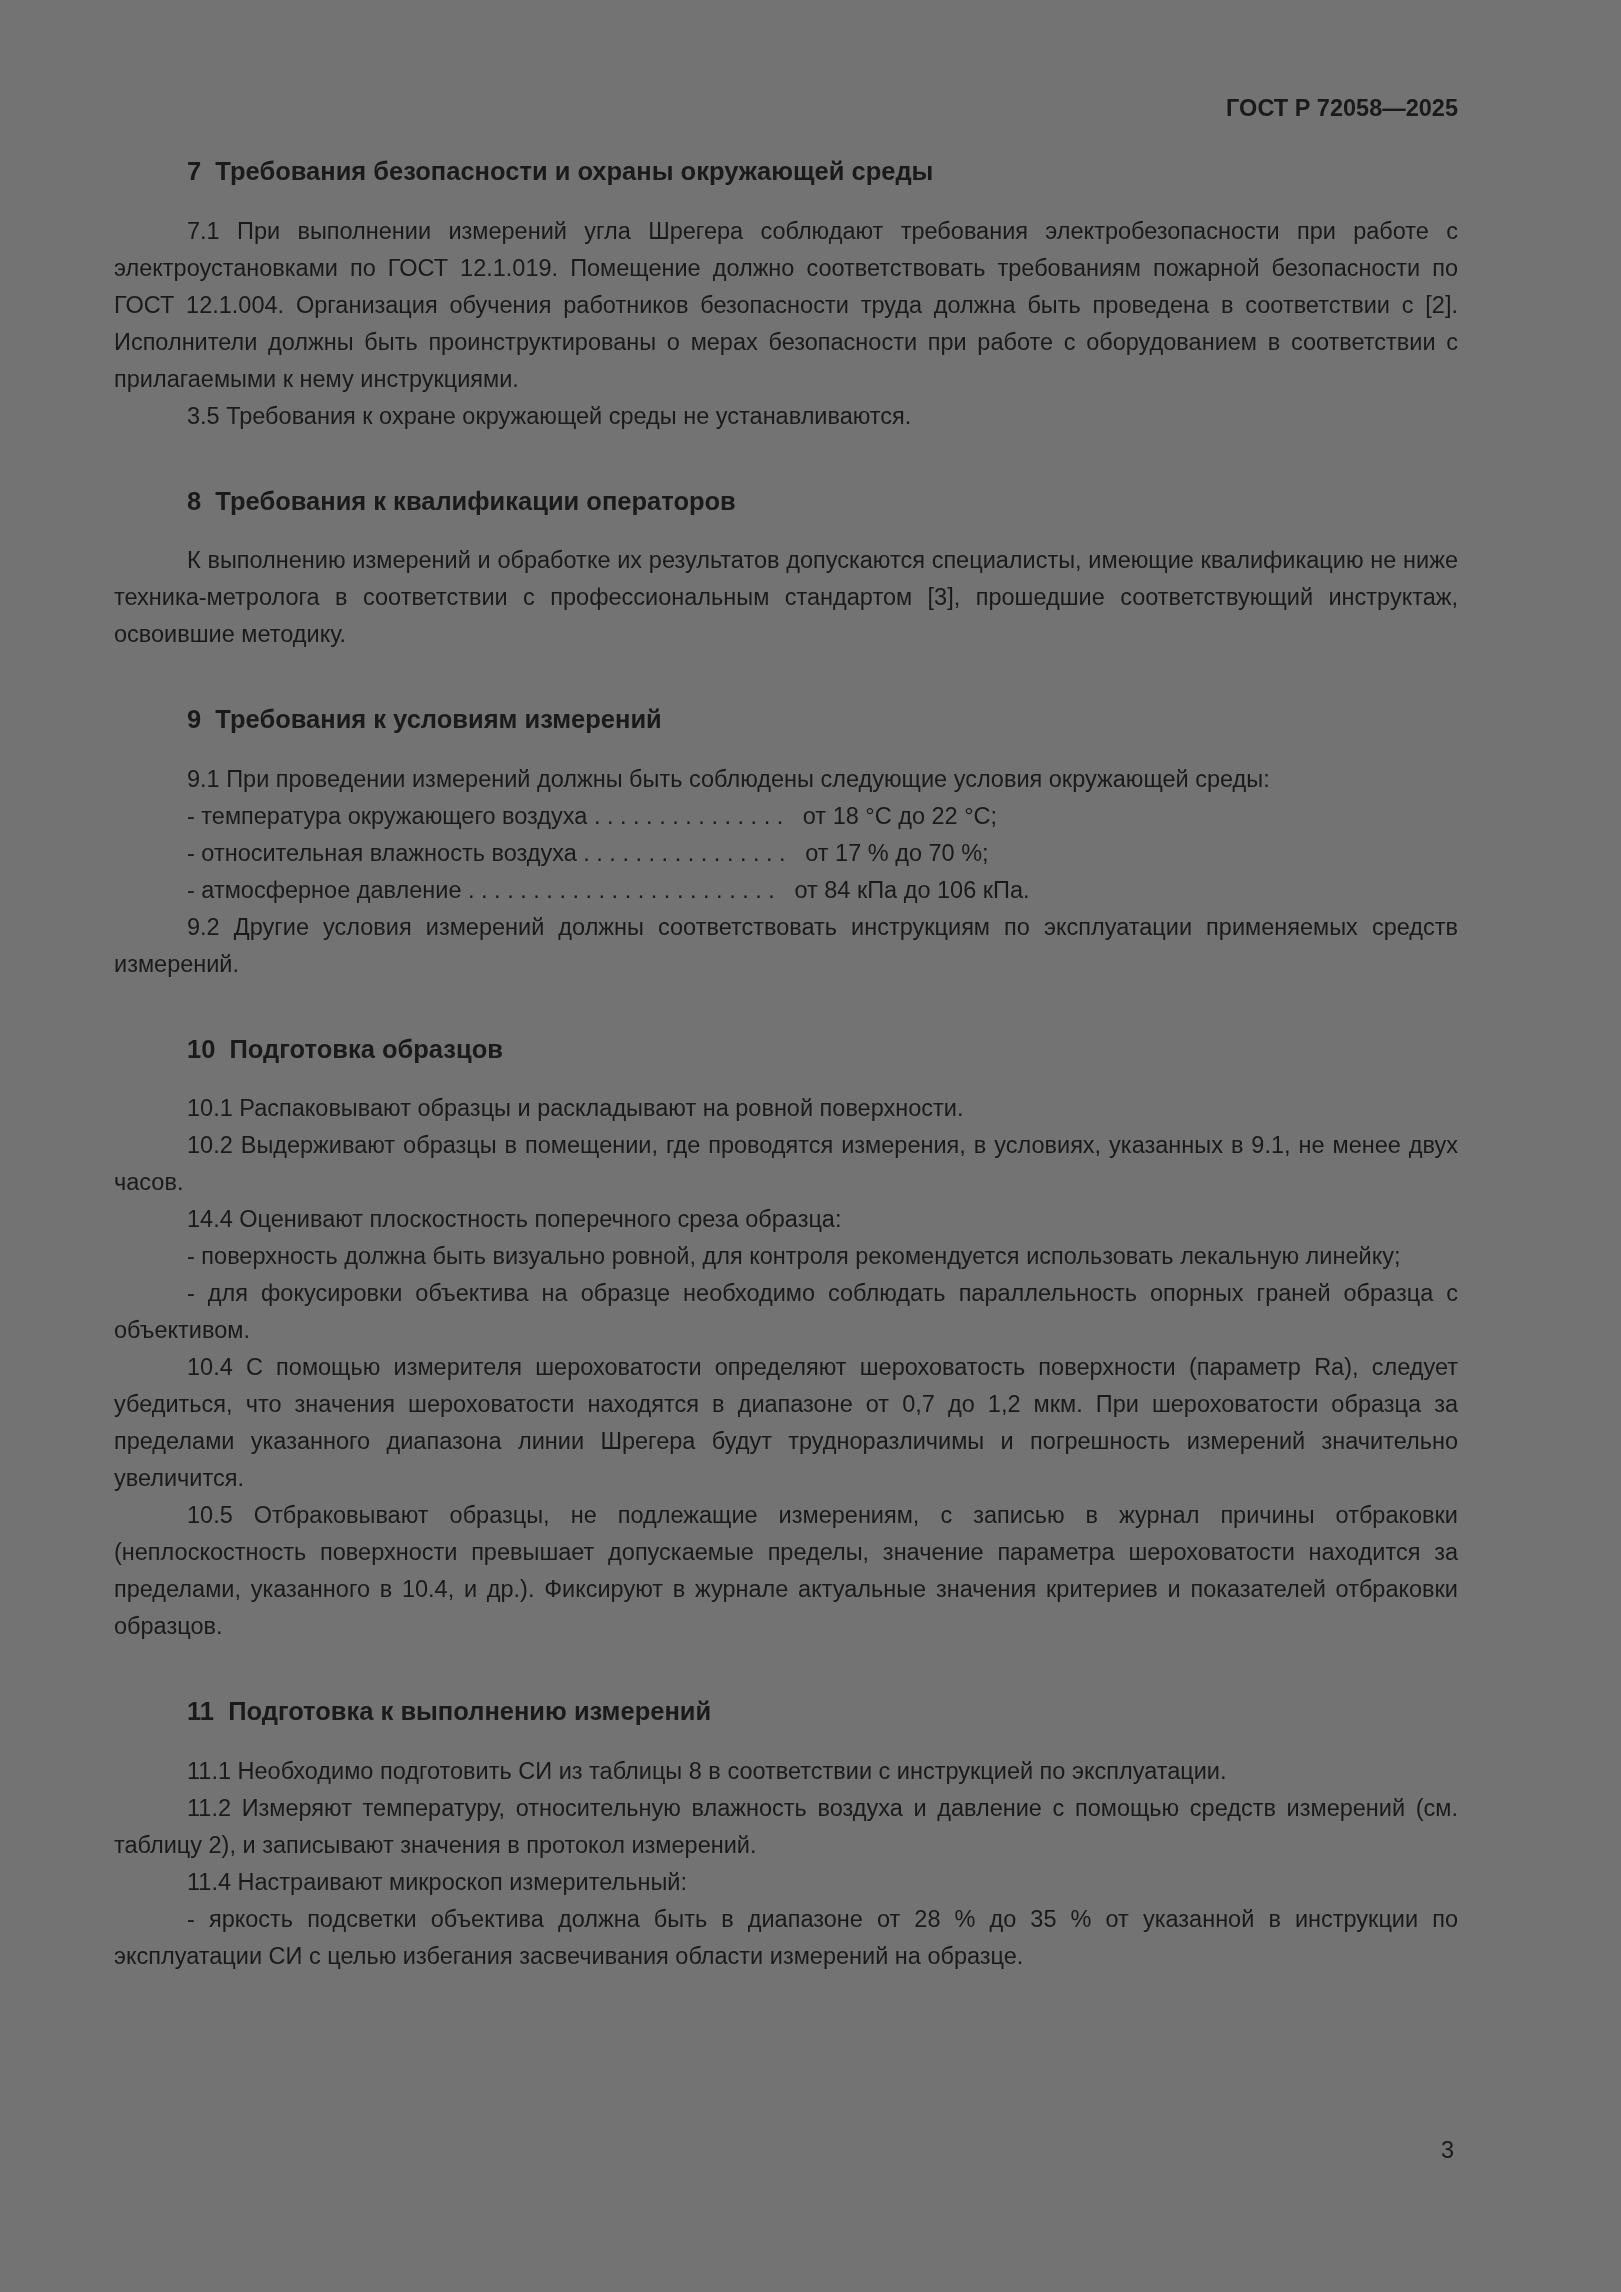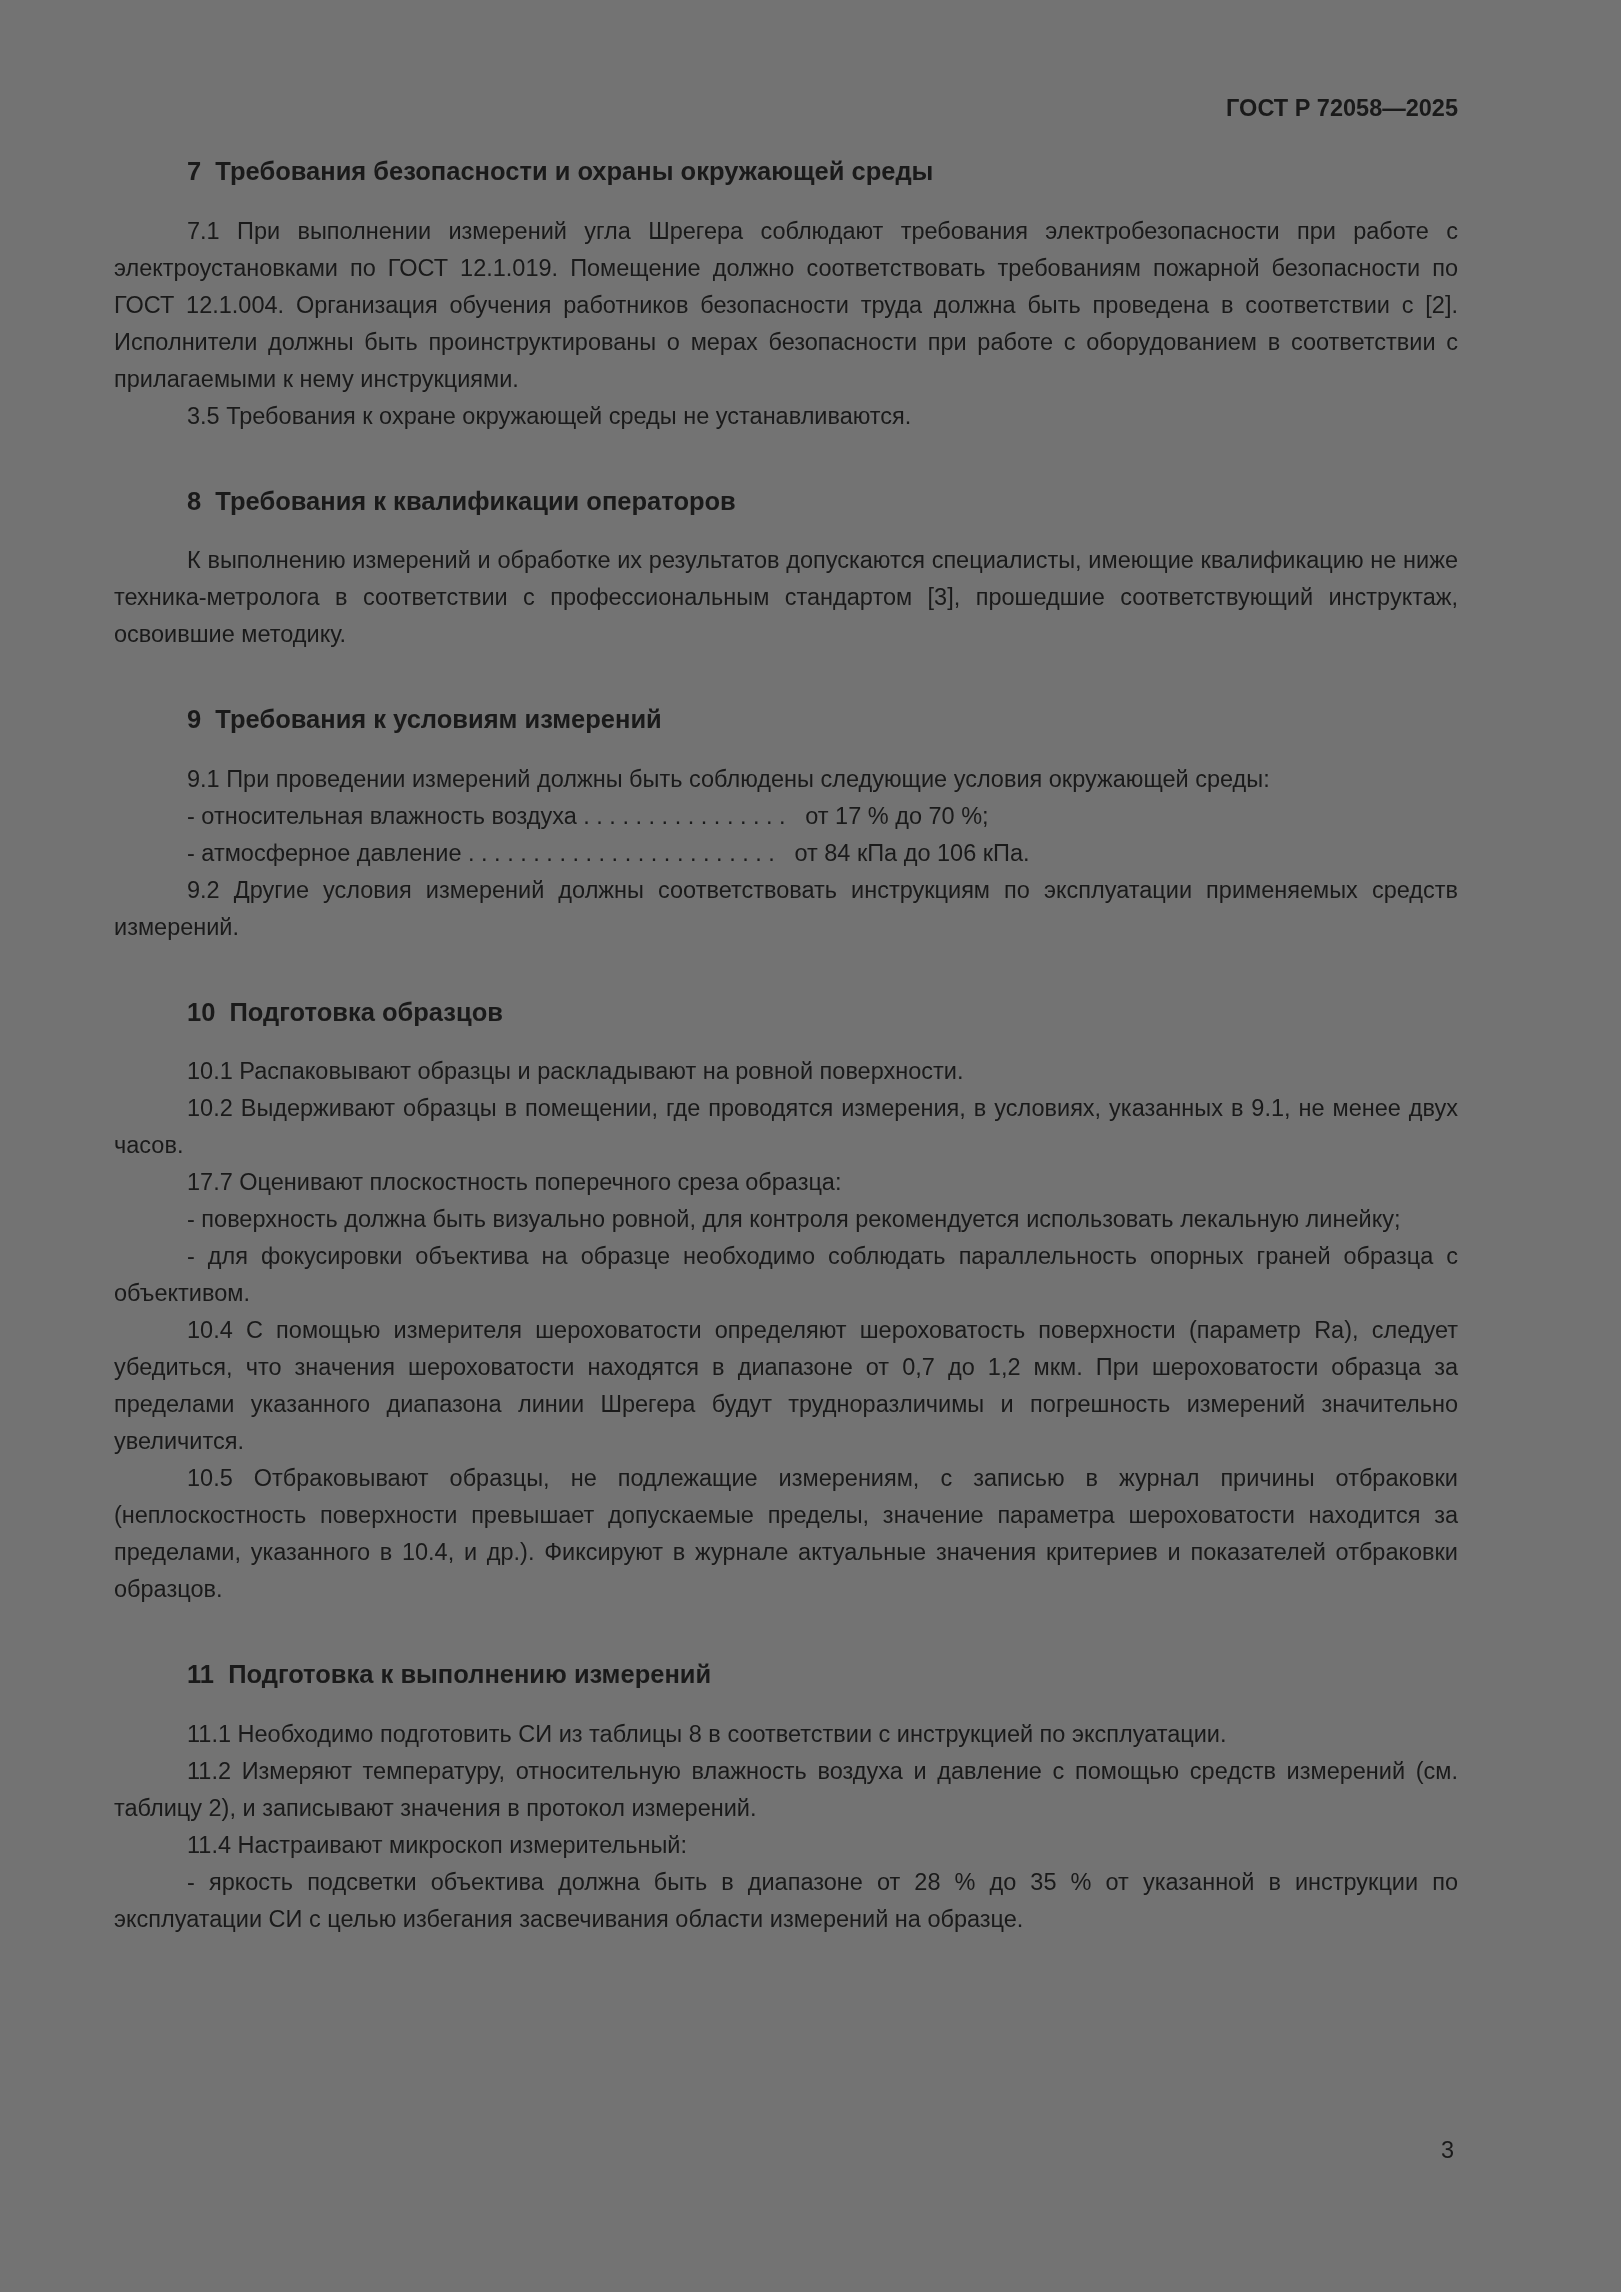--- a/index.html
+++ b/index.html
@@ -66,30 +66,31 @@
   </section>
 
   <section>
     <h2 class="heading">8  Требования к квалификации операторов</h2>
     <p class="para">К выполнению измерений и обработке их результатов допускаются специалисты, имеющие квалификацию не ниже техника-метролога в соответствии с профессиональным стандартом [3], прошедшие соответствующий инструктаж, освоившие методику.</p>
   </section>
 
   <section>
     <h2 class="heading">9  Требования к условиям измерений</h2>
     <p class="para">9.1 При проведении измерений должны быть соблюдены следующие условия окружающей среды:</p>
+    <p class="para spec">- температура окружающего воздуха . . . . . . . . . . . . . . .   от 18 °С до 22 °С;</p>
     <p class="para spec">- относительная влажность воздуха . . . . . . . . . . . . . . . .   от 17 % до 70 %;</p>
     <p class="para spec">- атмосферное давление . . . . . . . . . . . . . . . . . . . . . . . .   от 84 кПа до 106 кПа.</p>
     <p class="para">9.2 Другие условия измерений должны соответствовать инструкциям по эксплуатации применяемых средств измерений.</p>
   </section>
 
   <section>
     <h2 class="heading">10  Подготовка образцов</h2>
     <p class="para">10.1 Распаковывают образцы и раскладывают на ровной поверхности.</p>
     <p class="para">10.2 Выдерживают образцы в помещении, где проводятся измерения, в условиях, указанных в 9.1, не менее двух часов.</p>
-    <p class="para">17.7 Оценивают плоскостность поперечного среза образца:</p>
+    <p class="para">14.4 Оценивают плоскостность поперечного среза образца:</p>
     <p class="para">- поверхность должна быть визуально ровной, для контроля рекомендуется использовать лекальную линейку;</p>
     <p class="para">- для фокусировки объектива на образце необходимо соблюдать параллельность опорных граней образца с объективом.</p>
     <p class="para">10.4 С помощью измерителя шероховатости определяют шероховатость поверхности (параметр Ra), следует убедиться, что значения шероховатости находятся в диапазоне от 0,7 до 1,2 мкм. При шероховатости образца за пределами указанного диапазона линии Шрегера будут трудноразличимы и погрешность измерений значительно увеличится.</p>
     <p class="para">10.5 Отбраковывают образцы, не подлежащие измерениям, с записью в журнал причины отбраковки (неплоскостность поверхности превышает допускаемые пределы, значение параметра шероховатости находится за пределами, указанного в 10.4, и др.). Фиксируют в журнале актуальные значения критериев и показателей отбраковки образцов.</p>
   </section>
 
   <section>
     <h2 class="heading">11  Подготовка к выполнению измерений</h2>
     <p class="para">11.1 Необходимо подготовить СИ из таблицы 8 в соответствии с инструкцией по эксплуатации.</p>
     <p class="para">11.2 Измеряют температуру, относительную влажность воздуха и давление с помощью средств измерений (см. таблицу 2), и записывают значения в протокол измерений.</p>

